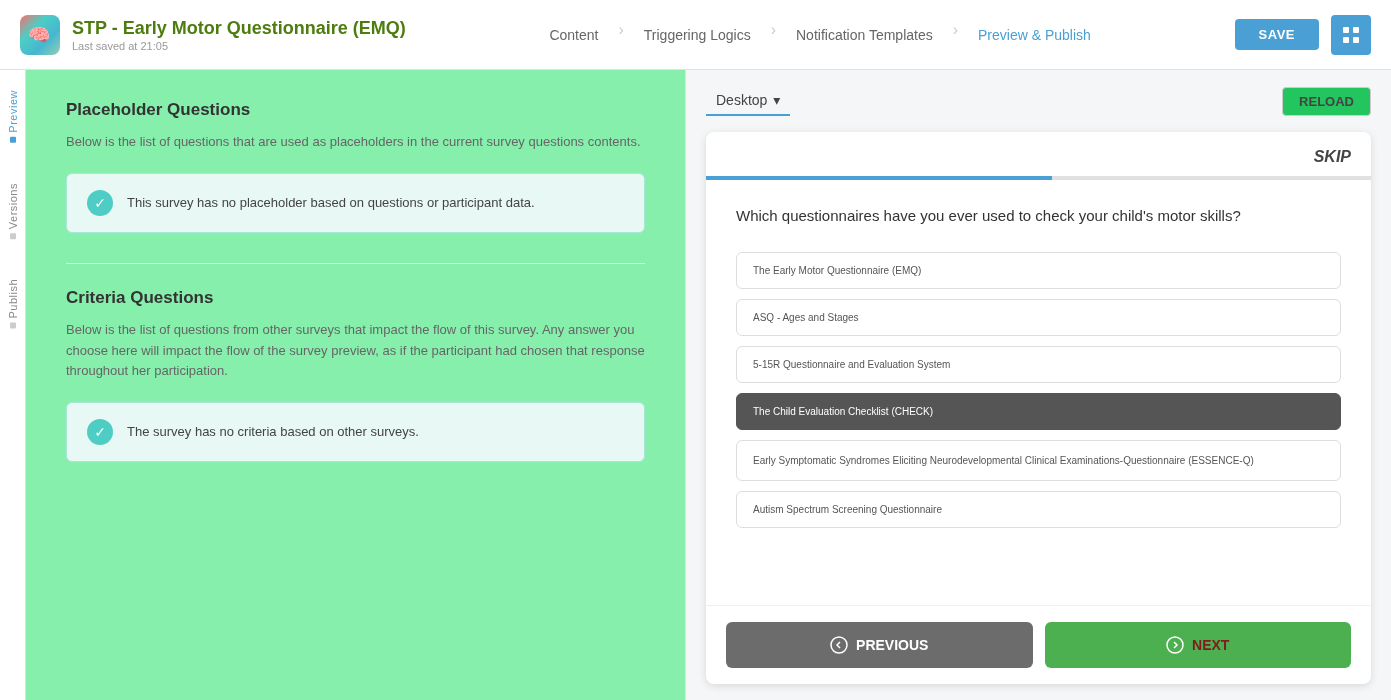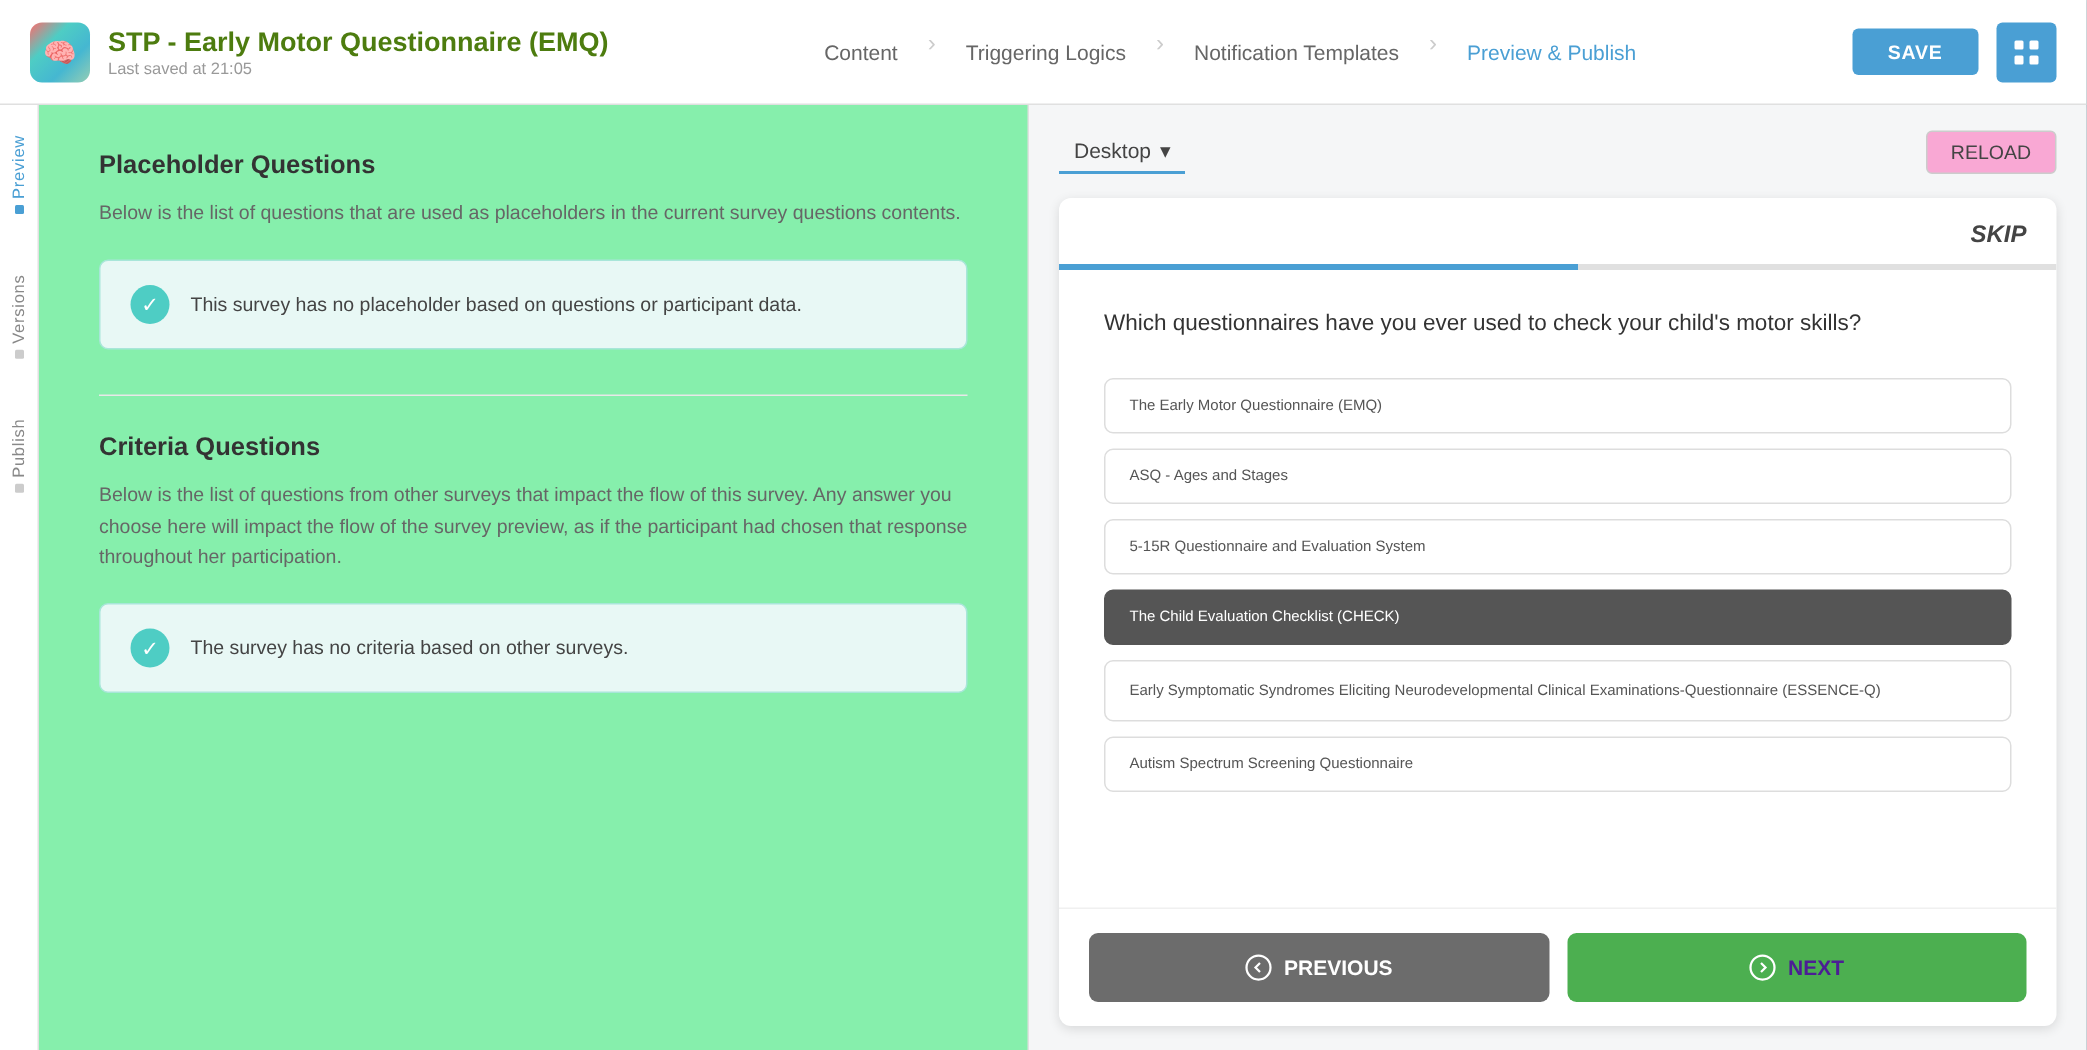--- a/index.html
+++ b/index.html
@@ -238,28 +238,28 @@
       align-items: center;
       gap: 6px;
       font-size: 14px;
       color: #444;
       cursor: pointer;
       padding: 6px 10px;
       border-bottom: 2px solid #4a9fd4;
     }
 
     .reload-btn {
-      background: #f9a8d4;
+      background: #22c55e;
       border: 1px solid #ccc;
       padding: 6px 16px;
       border-radius: 4px;
       font-size: 13px;
       cursor: pointer;
       color: #444;
-      font-weight: 400;
+      font-weight: 700;
     }
 
     
     .preview-frame {
       background: #fff;
       border-radius: 8px;
       overflow: hidden;
       flex: 1;
       display: flex;
       flex-direction: column;
@@ -347,21 +347,21 @@
       display: flex;
       align-items: center;
       justify-content: center;
       gap: 8px;
     }
 
     .next-btn {
       flex: 1;
       padding: 14px;
       background: #4caf50;
-      color: #4c1d95;
+      color: #7f1d1d;
       border: none;
       border-radius: 6px;
       font-size: 14px;
       font-weight: 600;
       cursor: pointer;
       display: flex;
       align-items: center;
       justify-content: center;
       gap: 8px;
     }

